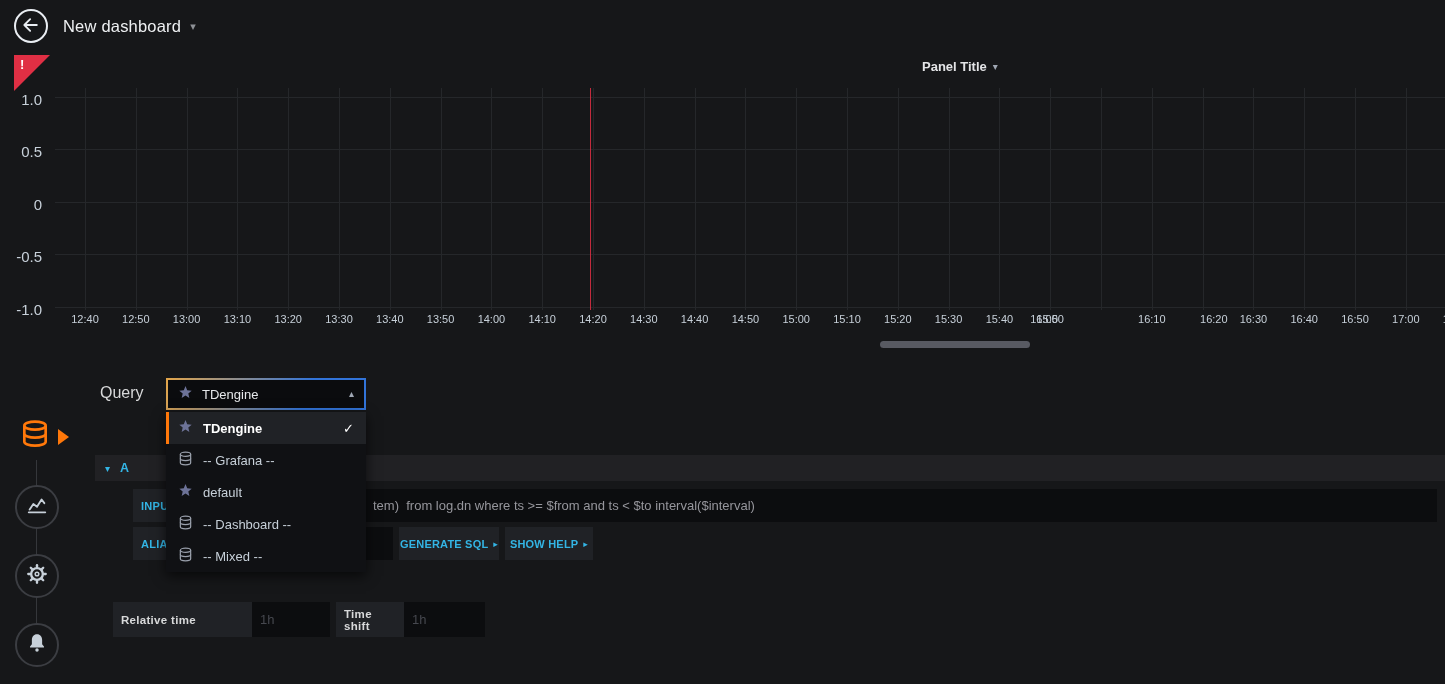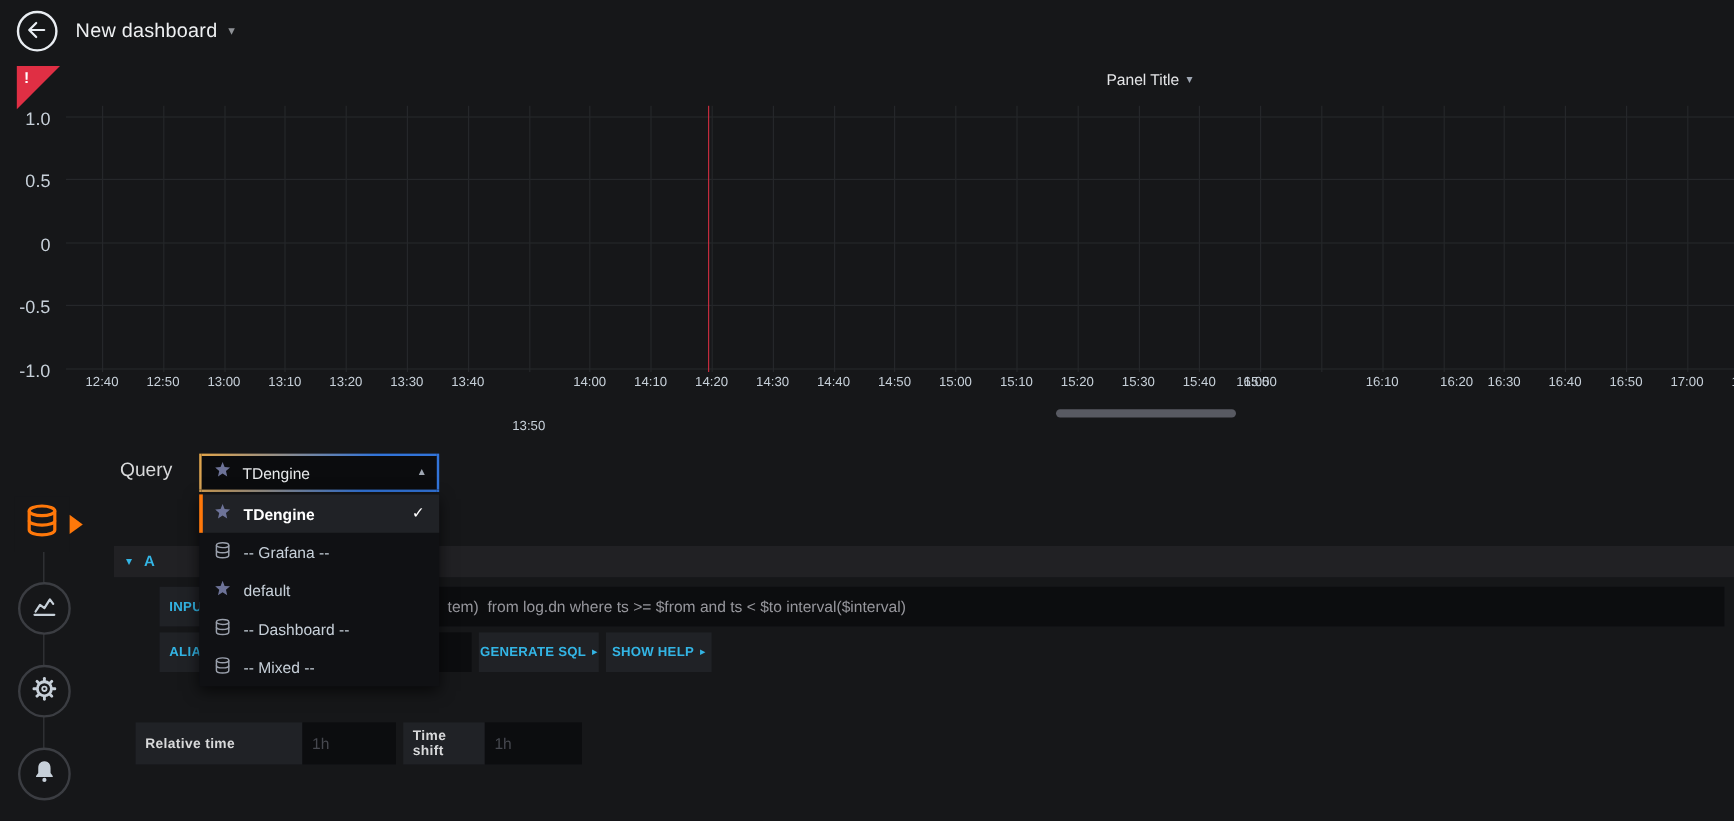--- a/index.html
+++ b/index.html
@@ -14,21 +14,21 @@
   .dash-title-wrap{position:absolute;left:63px;top:0;height:48px;display:flex;align-items:center;gap:9px;cursor:pointer;}
   .dash-title{font-size:16.5px;font-weight:500;color:#eef0f2;letter-spacing:.2px;}
   .caret{color:#8e9196;font-size:11px;line-height:1;}
 
   
   .panel{position:absolute;left:0;top:55px;width:1445px;height:282px;}
   .panel-error-corner{position:absolute;left:14px;top:0;width:0;height:0;
     border-top:36px solid #e02f44;border-right:36px solid transparent;cursor:pointer;}
   .bang{position:absolute;left:6px;top:-34px;color:#fff;font-weight:700;font-size:13px;}
   .panel-title{position:absolute;left:922px;top:4px;display:flex;align-items:center;gap:6px;
-    font-size:13px;font-weight:400;color:#e3e4e6;cursor:pointer;}
+    font-size:13px;font-weight:700;color:#e3e4e6;cursor:pointer;}
   .panel-title .caret{font-size:10px;color:#9fa7b3;}
 
   .y-axis{position:absolute;left:0;top:33px;width:48px;height:226px;}
   .ylab{position:absolute;right:6px;width:40px;text-align:right;font-size:15px;color:#c7d0d9;}
   .plot-area{position:absolute;left:55px;top:33px;width:1390px;height:222px;overflow:hidden;}
   .hgrid{position:absolute;left:0;right:0;height:1px;background:#25272a;}
   .vgrid{position:absolute;top:0;bottom:0;width:1px;background:#25272a;}
   .annotation-line{position:absolute;left:535px;top:0;bottom:0;width:1px;background:rgba(224,47,68,.85);z-index:2;}
   .x-axis{position:absolute;left:55px;top:258px;width:1390px;height:16px;}
   .xlab{position:absolute;top:0;width:50px;text-align:center;font-size:11px;color:#c7d0d9;white-space:nowrap;}
@@ -167,21 +167,21 @@
         <div class="vgrid" style="left: 1350.8px;"></div>
       </div>
     <div class="x-axis">
         <div class="xlab" style="left: 5px;">12:40</div>
         <div class="xlab" style="left: 55.8px;">12:50</div>
         <div class="xlab" style="left: 106.6px;">13:00</div>
         <div class="xlab" style="left: 157.4px;">13:10</div>
         <div class="xlab" style="left: 208.2px;">13:20</div>
         <div class="xlab" style="left: 259px;">13:30</div>
         <div class="xlab" style="left: 309.8px;">13:40</div>
-        <div class="xlab" style="left: 360.6px; margin-top: 36px;">13:50</div>
+        <div class="xlab" style="left: 360.6px;">13:50</div>
         <div class="xlab" style="left: 411.4px;">14:00</div>
         <div class="xlab" style="left: 462.2px;">14:10</div>
         <div class="xlab" style="left: 513px;">14:20</div>
         <div class="xlab" style="left: 563.8px;">14:30</div>
         <div class="xlab" style="left: 614.6px;">14:40</div>
         <div class="xlab" style="left: 665.4px;">14:50</div>
         <div class="xlab" style="left: 716.2px;">15:00</div>
         <div class="xlab" style="left: 767px;">15:10</div>
         <div class="xlab" style="left: 817.8px;">15:20</div>
         <div class="xlab" style="left: 868.6px;">15:30</div>

